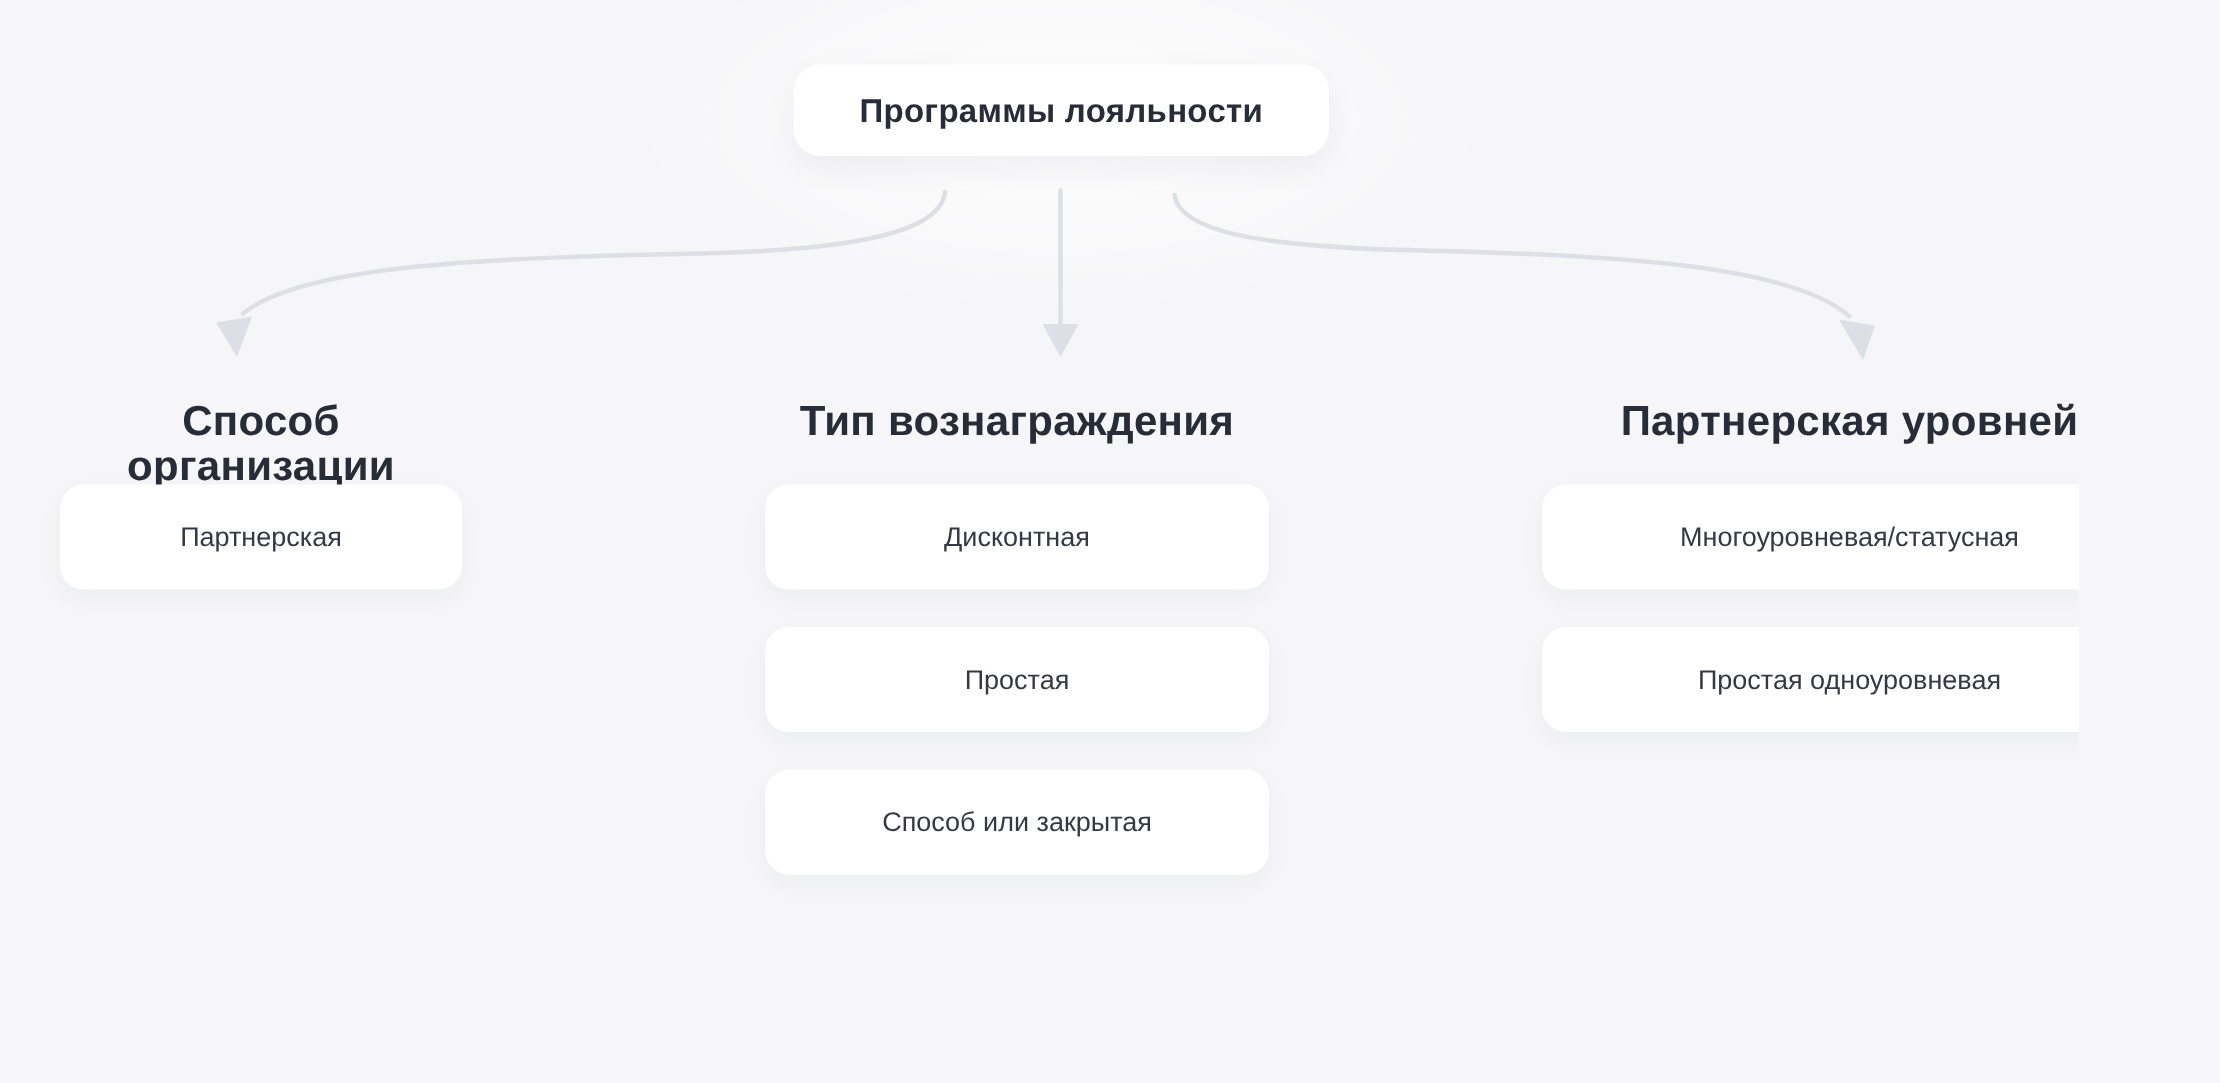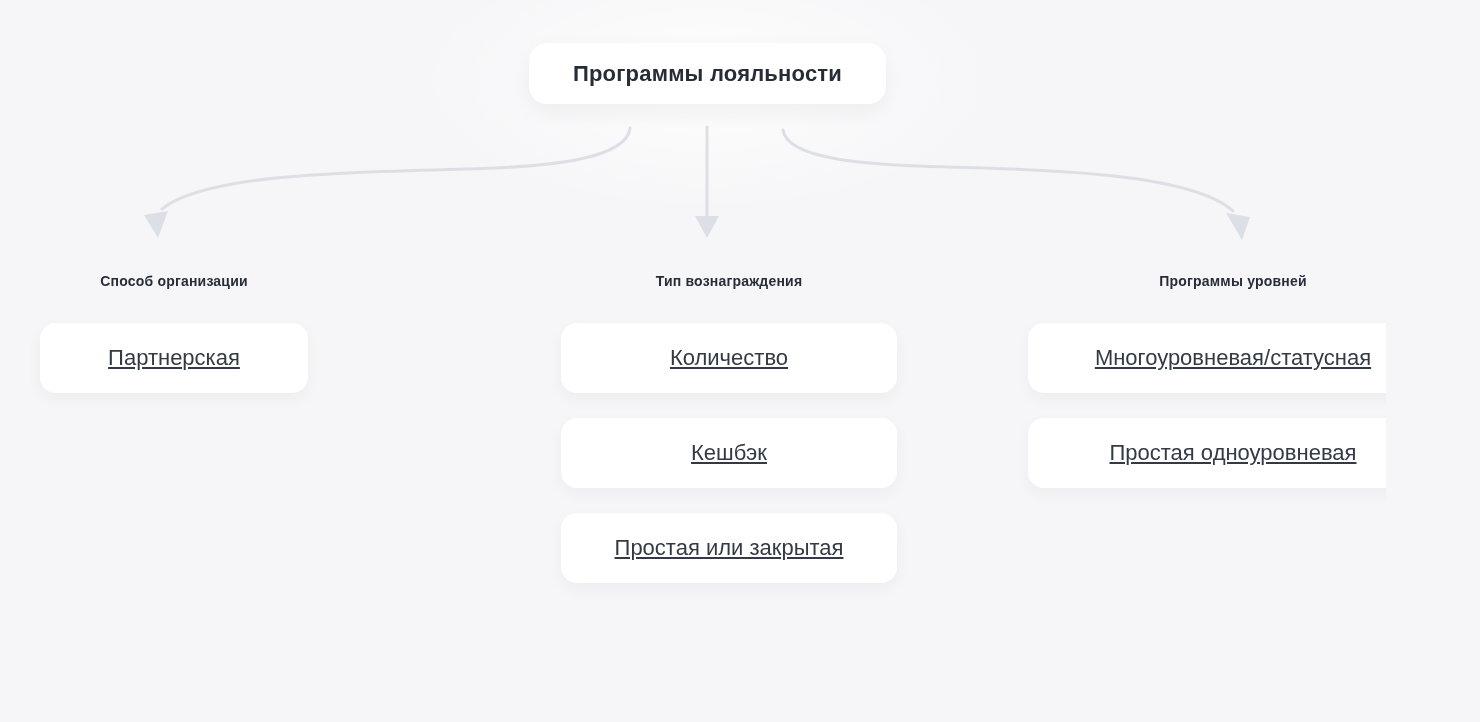--- a/index.html
+++ b/index.html
@@ -54,51 +54,50 @@
     color: #272d38;
     letter-spacing: 0.2px;
   }
   .column {
     position: absolute;
     top: 266px;
     display: flex;
     flex-direction: column;
   }
   .col-left   { left: 40px;   width: 268px; }
-  .col-middle { left: 561px;  width: 336px; }
+  .col-middle { left: 510px;  width: 336px; }
   .col-right  { left: 1028px; width: 410px; }
   .branch-title {
     margin: 0 0 27px 0;
     height: 30px;
     line-height: 30px;
     text-align: center;
-    font-size: 14px;
+    font-size: 28px;
     font-weight: 700;
     color: #272d38;
     letter-spacing: 0.2px;
   }
   .cards {
     display: flex;
     flex-direction: column;
     gap: 25px;
   }
   .card {
     height: 70px;
     background: #ffffff;
     border-radius: 16px;
     box-shadow: 0 6px 16px rgba(30, 40, 70, 0.045);
     display: flex;
     align-items: center;
     justify-content: center;
   }
   .card span {
-    font-size: 22px;
+    font-size: 18px;
     font-weight: 400;
     color: #333a45;
-    text-decoration: underline;
   }
 </style>
 </head>
 <body>
 
 <div class="canvas">
 
   <svg class="arrows" viewBox="0 0 1480 722" aria-hidden="true">
     <g>
       <path d="M 630 128 C 627 158 555 167 465 169 C 348 172 205 174 162 209"></path>
@@ -124,33 +123,33 @@
       <div class="card">
         <span>Партнерская</span>
       </div>
     </div>
   </section>
 
   <section class="column col-middle">
     <h2 class="branch-title">Тип вознаграждения</h2>
     <div class="cards">
       <div class="card">
-        <span>Количество</span>
+        <span>Дисконтная</span>
       </div>
       <div class="card">
-        <span>Кешбэк</span>
+        <span>Простая</span>
       </div>
       <div class="card">
-        <span>Простая или закрытая</span>
+        <span>Способ или закрытая</span>
       </div>
     </div>
   </section>
 
   <section class="column col-right">
-    <h2 class="branch-title">Программы уровней</h2>
+    <h2 class="branch-title">Партнерская уровней</h2>
     <div class="cards">
       <div class="card">
         <span>Многоуровневая/статусная</span>
       </div>
       <div class="card">
         <span>Простая одноуровневая</span>
       </div>
     </div>
   </section>
 

